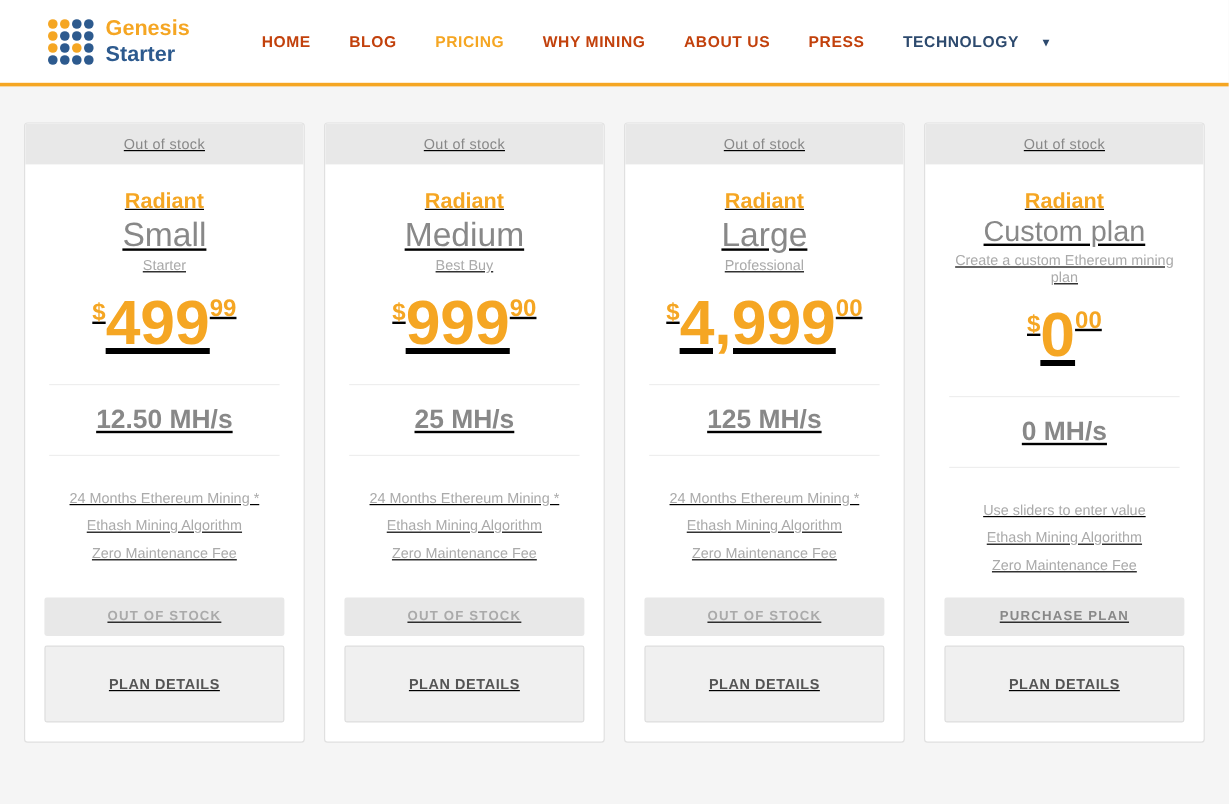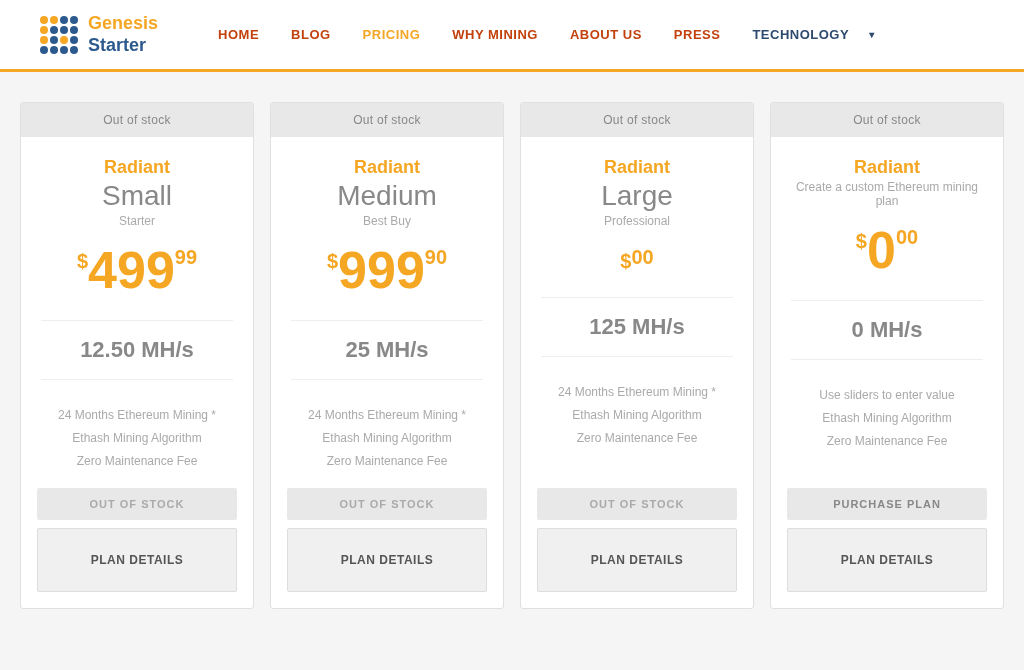--- a/index.html
+++ b/index.html
@@ -49,20 +49,21 @@
     .nav-dropdown .arrow { font-size: 10px; }
 
     
     .main {
       padding: 30px 20px;
       display: flex;
       gap: 16px;
       justify-content: center;
       max-width: 1024px;
       margin: 0 auto;
+      text-decoration: underline;
     }
 
     
     .card {
       background: #fff;
       border: 1px solid #e0e0e0;
       border-radius: 3px;
       width: 235px;
       min-width: 220px;
       display: flex;
@@ -289,40 +290,42 @@
     </div>
   </div>
     <div class="card">
     <div class="card-header">Out of stock</div>
     <div class="card-body">
       <div class="plan-type">Radiant</div>
       <div class="plan-name">Large</div>
       <div class="plan-subtitle">Professional</div>
       <div class="price-container">
         <span class="price-dollar">$</span>
+        <span class="price-main">4,999</span>
         <span class="price-cents">00</span>
       </div>
       <hr class="divider">
       <div class="hashrate">125 MH/s</div>
       <hr class="divider">
       <ul class="features">
         <li>24 Months Ethereum Mining *</li>
           <li>Ethash Mining Algorithm</li>
           <li>Zero Maintenance Fee</li>
       </ul>
     </div>
     <div class="card-footer">
       <button class="btn-out-of-stock">OUT OF STOCK</button>
       <button class="btn-plan-details">PLAN DETAILS</button>
     </div>
   </div>
     <div class="card">
     <div class="card-header">Out of stock</div>
     <div class="card-body">
       <div class="plan-type">Radiant</div>
+      <div class="plan-name large-text">Custom plan</div>
       <div class="plan-subtitle">Create a custom Ethereum mining plan</div>
       <div class="price-container">
         <span class="price-dollar">$</span>
         <span class="price-main">0</span>
         <span class="price-cents">00</span>
       </div>
       <hr class="divider">
       <div class="hashrate">0 MH/s</div>
       <hr class="divider">
       <ul class="features">

